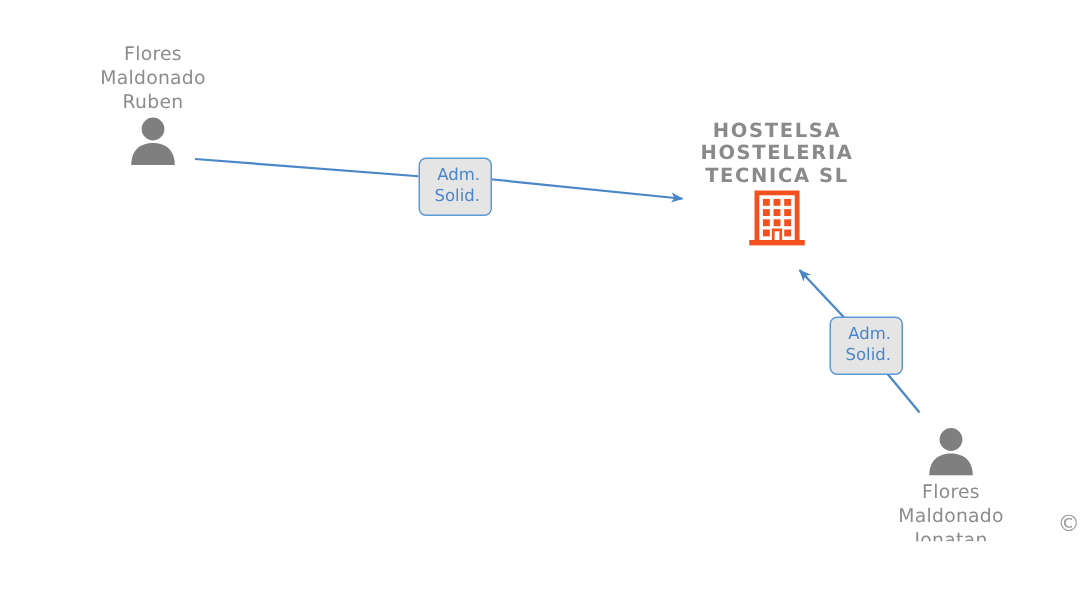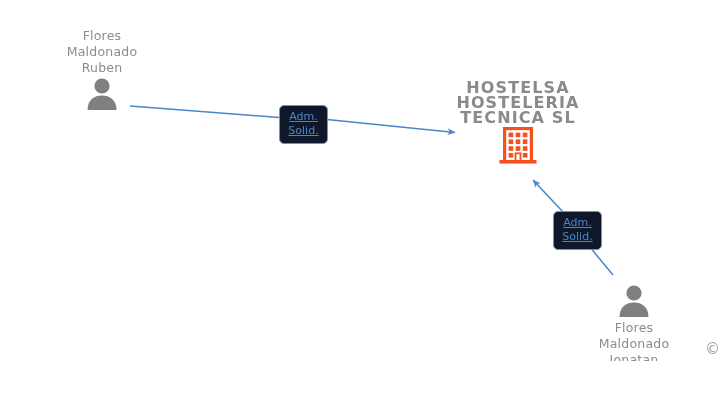--- a/index.html
+++ b/index.html
@@ -45,47 +45,46 @@
     display: block;
   }
 
   
   .company-node {
     position: absolute;
     width: 190px;
     text-align: center;
   }
   .company-label {
-    font-size: 16px;
+    font-size: 13px;
     line-height: 15px;
     color: #8a8a8a;
     font-weight: bold;
     letter-spacing: 1.1px;
     white-space: pre-line;
   }
   .company-icon {
     width: 190px;
     height: 40px;
     display: block;
   }
 
   
   .rel-box {
     position: absolute;
     border: 1.4px solid #5b9bd5;
     border-radius: 5px;
-    background: #0f172a;
+    background: #e5e5e5;
     color: #4a86c8;
     font-size: 11px;
     line-height: 14px;
-    text-align: center;
+    text-align: right;
     padding: 4px 7px 5px 7px;
     white-space: pre-line;
     box-sizing: border-box;
-    text-decoration: underline;
   }
 
   
   .watermark {
     position: absolute;
     right: 8px;
     bottom: 4px;
     display: flex;
     align-items: center;
     gap: 5px;

